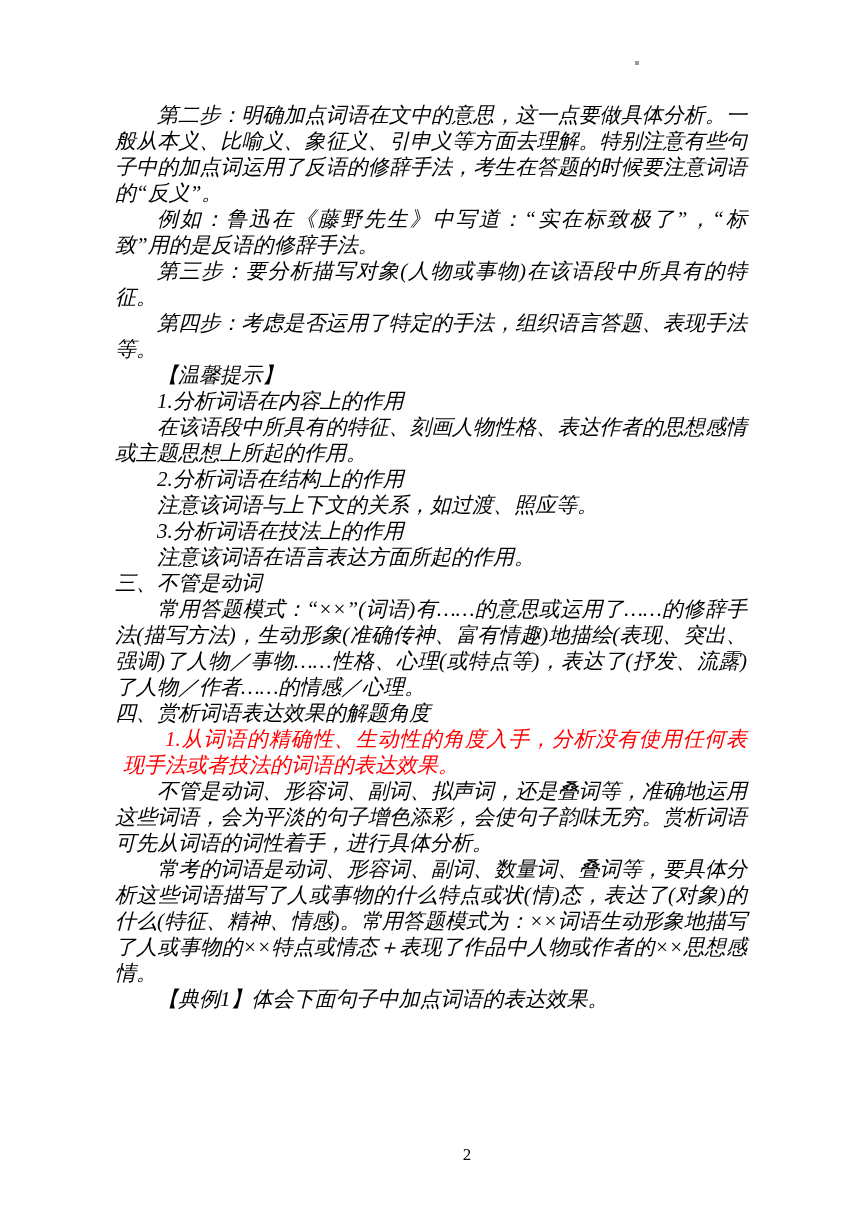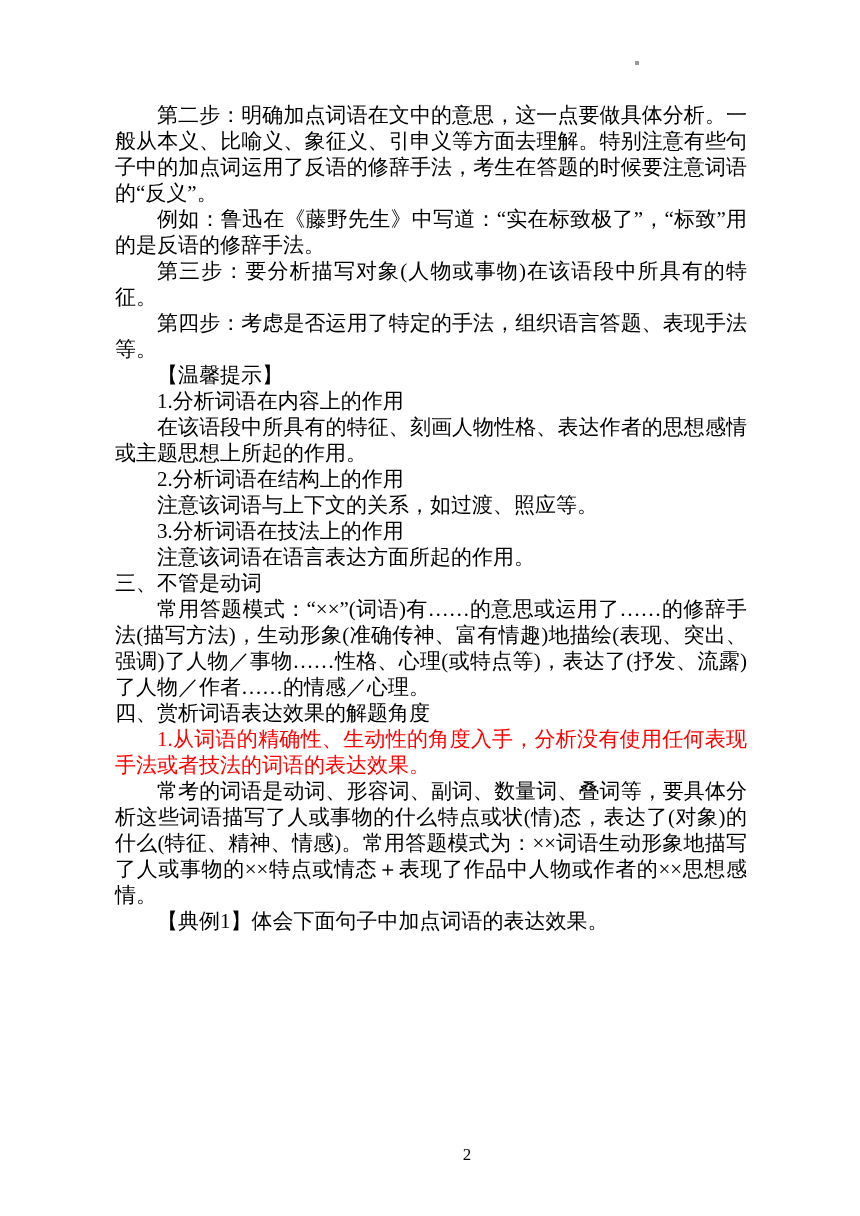--- a/index.html
+++ b/index.html
@@ -18,30 +18,32 @@
   }
   .content {
     position: absolute;
     left: 115px;
     top: 102px;
     width: 632px;
     font-size: 21px;
     line-height: 26px;
     text-align: justify;
     letter-spacing: 0;
+    font-style: italic;
   }
   .content p {
     margin: 0;
     padding: 0;
   }
   .content p.indent {
     text-indent: 2em;
   }
   .content p.red {
     color: #ff0000;
+    margin-left: 8px;
   }
   .footer {
     position: absolute;
     top: 1145px;
     left: 467px;
     transform: translateX(-50%);
     font-size: 17px;
     line-height: 20px;
     color: #000000;
   }
@@ -68,17 +70,18 @@
       <p class="indent">1.分析词语在内容上的作用</p>
       <p class="indent">在该语段中所具有的特征、刻画人物性格、表达作者的思想感情或主题思想上所起的作用。</p>
       <p class="indent">2.分析词语在结构上的作用</p>
       <p class="indent">注意该词语与上下文的关系，如过渡、照应等。</p>
       <p class="indent">3.分析词语在技法上的作用</p>
       <p class="indent">注意该词语在语言表达方面所起的作用。</p>
       <p>三、不管是动词</p>
       <p class="indent">常用答题模式：“××”(词语)有……的意思或运用了……的修辞手法(描写方法)，生动形象(准确传神、富有情趣)地描绘(表现、突出、强调)了人物／事物……性格、心理(或特点等)，表达了(抒发、流露)了人物／作者……的情感／心理。</p>
       <p>四、赏析词语表达效果的解题角度</p>
       <p class="indent red">1.从词语的精确性、生动性的角度入手，分析没有使用任何表现手法或者技法的词语的表达效果。</p>
+      <p class="indent">不管是动词、形容词、副词、拟声词，还是叠词等，准确地运用这些词语，会为平淡的句子增色添彩，会使句子韵味无穷。赏析词语可先从词语的词性着手，进行具体分析。</p>
       <p class="indent">常考的词语是动词、形容词、副词、数量词、叠词等，要具体分析这些词语描写了人或事物的什么特点或状(情)态，表达了(对象)的什么(特征、精神、情感)。常用答题模式为：××词语生动形象地描写了人或事物的××特点或情态＋表现了作品中人物或作者的××思想感情。</p>
       <p class="indent">【典例1】体会下面句子中加点词语的表达效果。</p>
     </div>
   <div class="footer">2</div>
 </div>
 
 </body></html>

